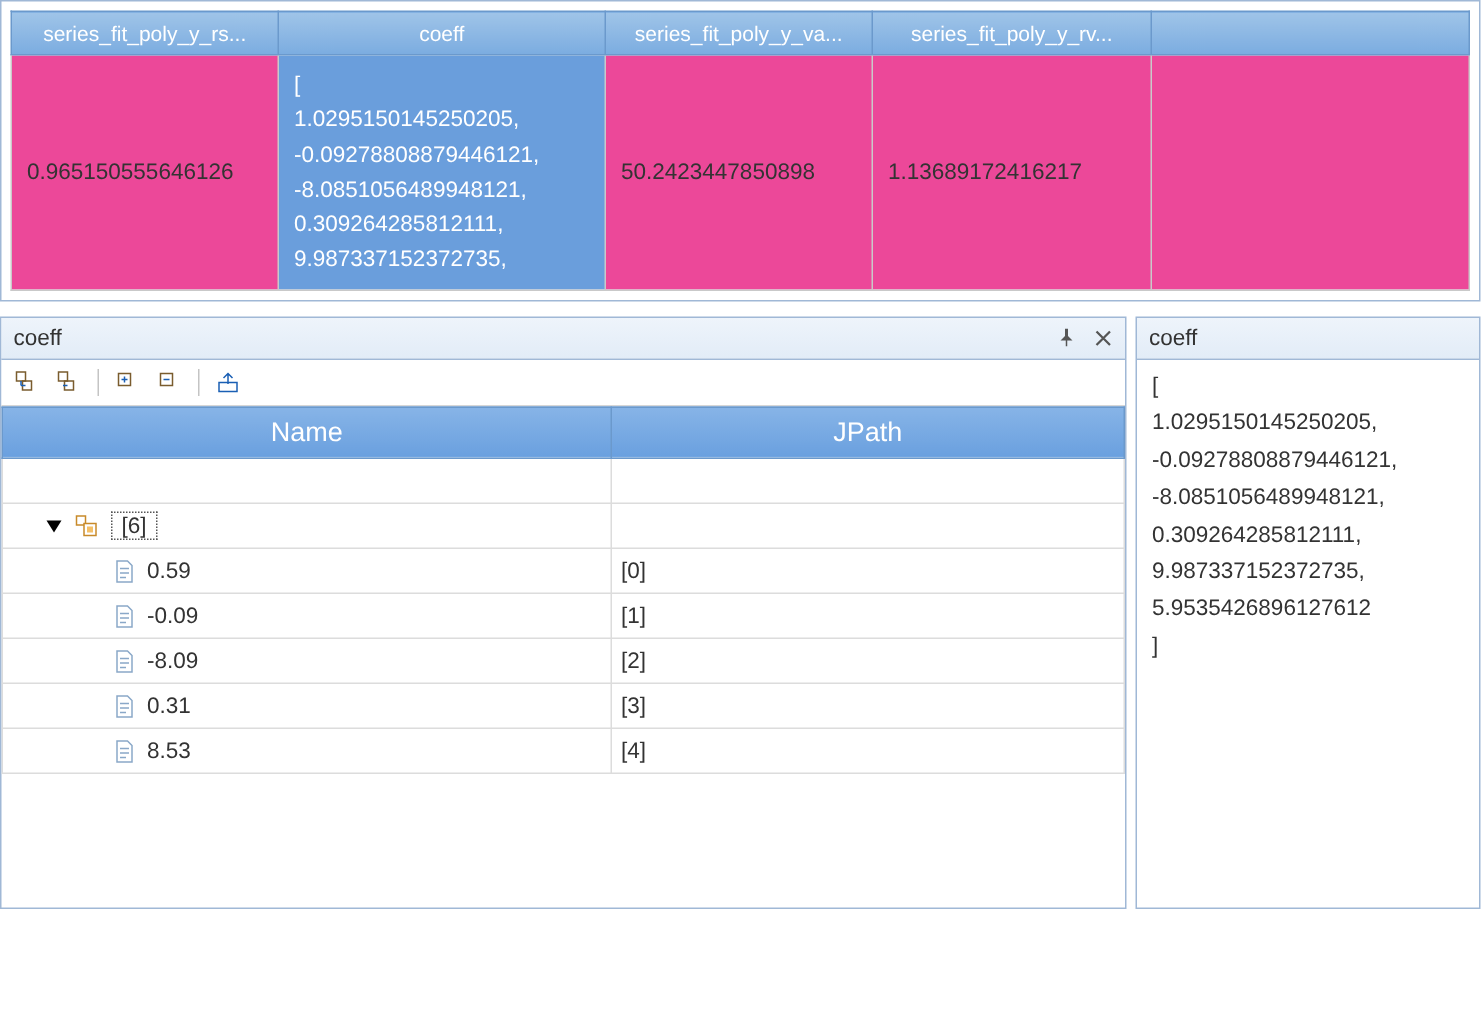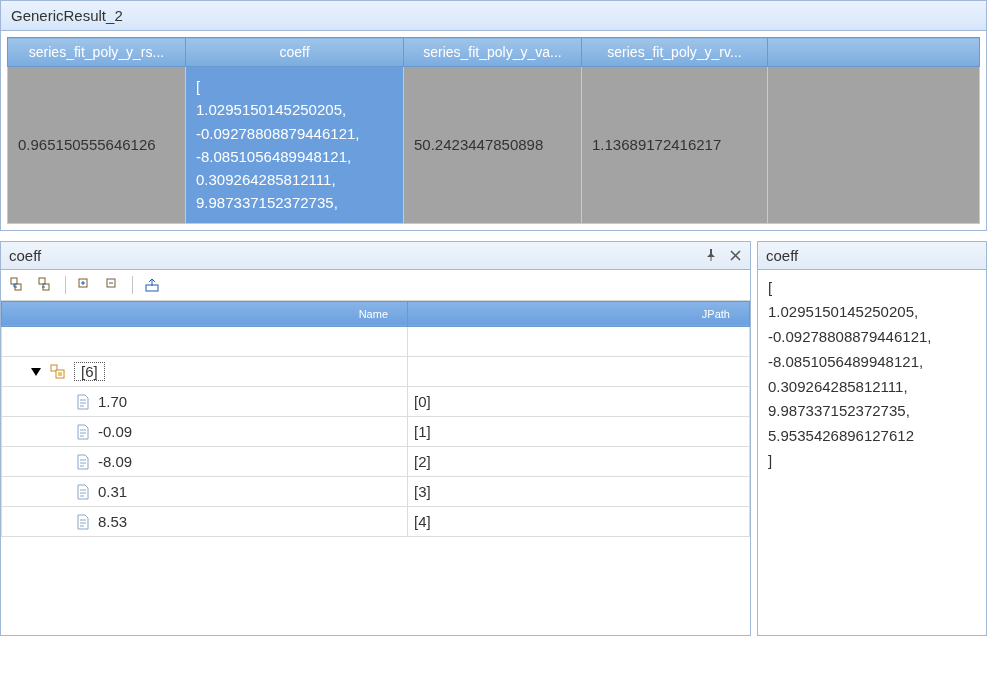--- a/index.html
+++ b/index.html
@@ -42,21 +42,21 @@
   white-space: nowrap;
   overflow: hidden;
   text-overflow: ellipsis;
   font-size: 14px;
 }
 .grid td {
   border: 1px solid #c9c9c9;
   padding: 8px 10px;
   vertical-align: middle;
   font-size: 15px;
-  background: #a3a3a3;
+  background: #ec4899;
 }
 .grid td.selected {
   background: #6a9edc;
   color: #fff;
 }
 .coeff-cell { white-space: pre-line; line-height: 1.55; padding: 8px 10px; }
 .col-a { width: 178px; }
 .col-b { width: 218px; }
 .col-c { width: 178px; }
 .col-d { width: 186px; }
@@ -122,24 +122,24 @@
 
 .tree-table {
   width: 100%;
   border-collapse: collapse;
   table-layout: fixed;
 }
 .tree-table th {
   background: linear-gradient(#87b4e7,#6aa0df);
   color: #fff;
   font-weight: 400;
-  text-align: right;
-  padding: 6px 19px;
+  text-align: center;
+  padding: 6px 8px;
   border: 1px solid #6b99cc;
-  font-size: 11px;
+  font-size: 18px;
 }
 .tree-body {
   flex: 1;
   overflow-y: scroll;
   border-top: none;
 }
 .tree-rows {
   width: 100%;
   border-collapse: collapse;
   table-layout: fixed;
@@ -180,21 +180,20 @@
   white-space: pre-line;
   overflow: auto;
 }
 
 svg { display: block; }
 </style>
 </head>
 <body>
 
 <div class="top-panel">
-  <div class="top-title">GenericResult_2</div>
   <div class="grid-wrap">
     <table class="grid">
       <colgroup>
         <col class="col-a">
           <col class="col-b">
           <col class="col-c">
           <col class="col-d">
           <col class="col-e">
       </colgroup>
       <thead>
@@ -323,21 +322,21 @@
 
           <tr>
             <td>
                 <div class="cell-indent2">
                   <span>
                     <svg width="14" height="16" viewBox="0 0 14 16">
                       <path d="M2 1h7l3 3v11H2z" fill="#fff" stroke="#8aa8c8"></path>
                       <path d="M4 6h6M4 9h6M4 12h4" stroke="#8aa8c8"></path>
                     </svg>
                   </span>
-                  <span>1.70</span>
+                  <span>0.59</span>
                 </div>
               </td>
             <td>[0]</td>
           </tr>
           <tr>
             <td>
                 <div class="cell-indent2">
                   <span>
                     <svg width="14" height="16" viewBox="0 0 14 16">
                       <path d="M2 1h7l3 3v11H2z" fill="#fff" stroke="#8aa8c8"></path>

